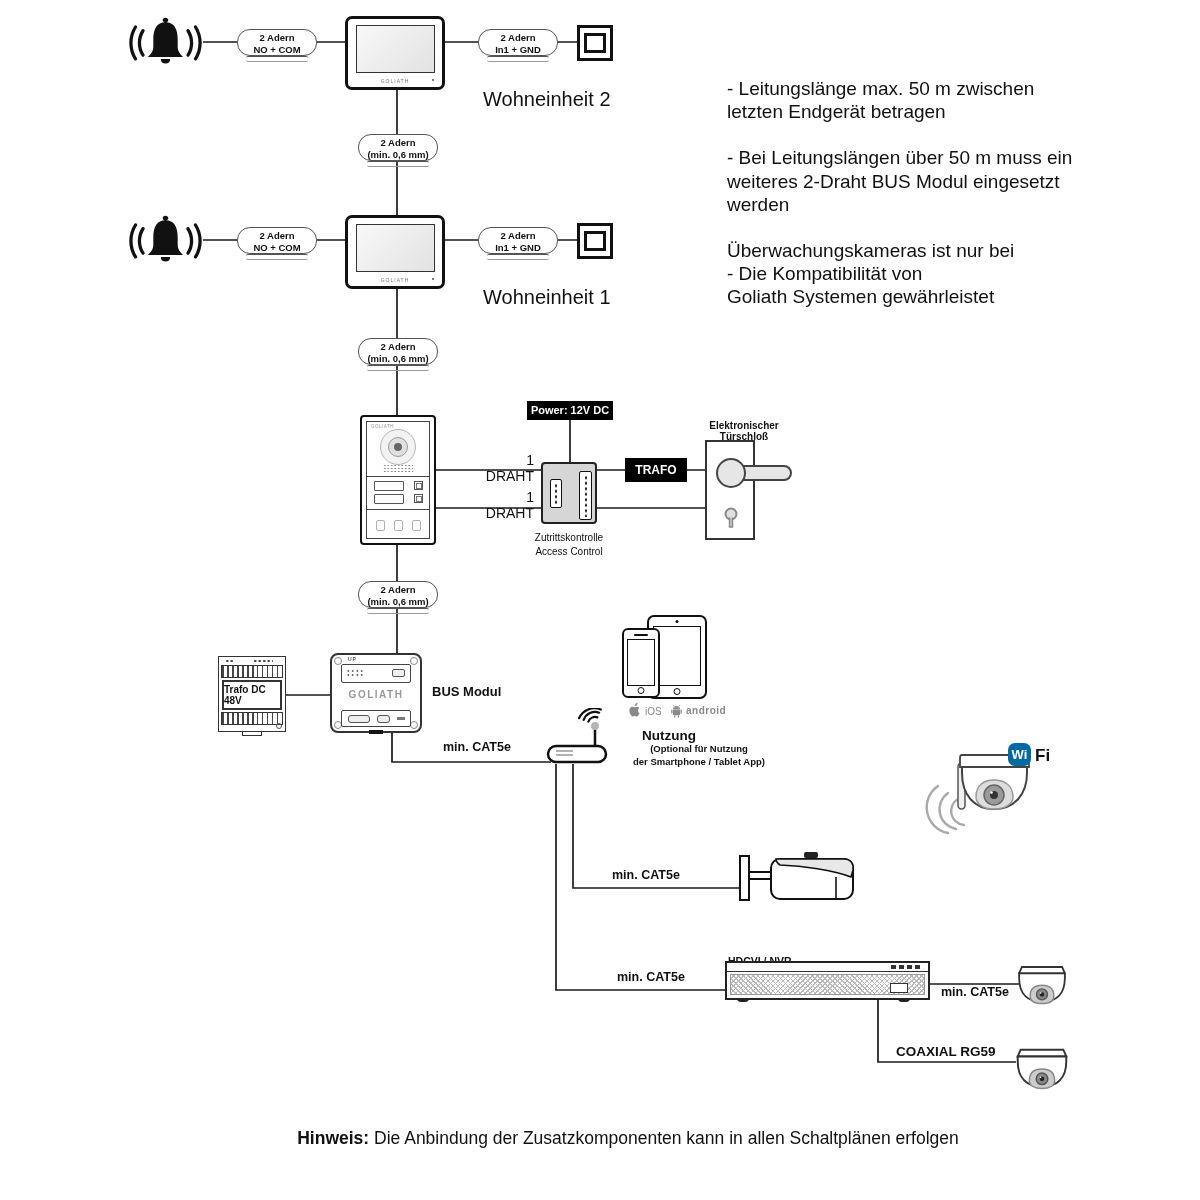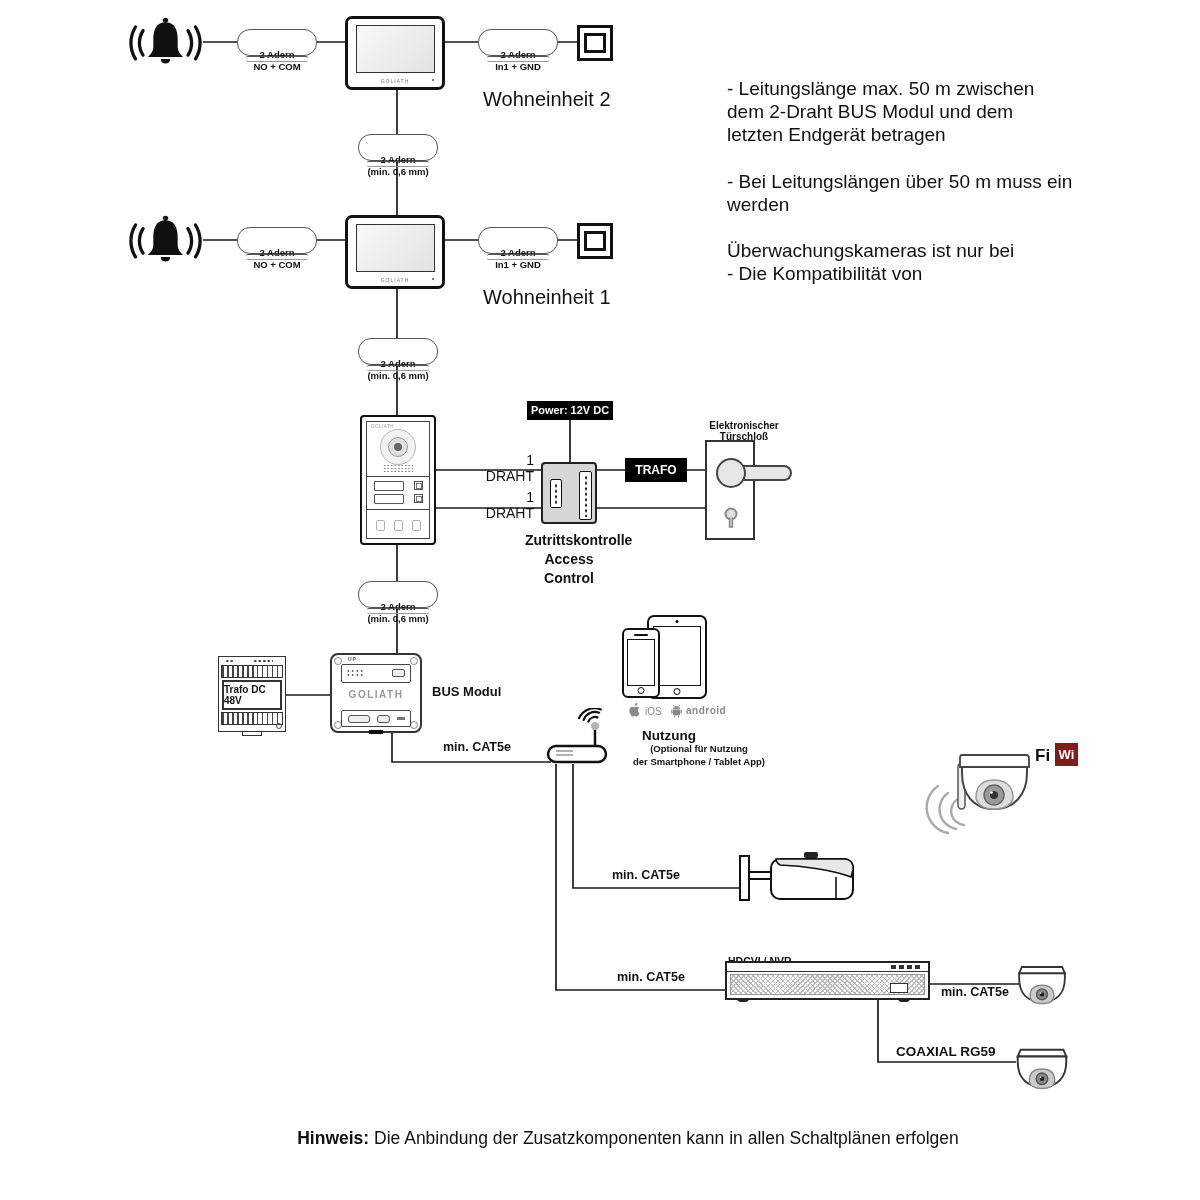--- a/index.html
+++ b/index.html
@@ -5,21 +5,21 @@
   html,body{margin:0;padding:0;background:#fff;}
   body{font-family:"Liberation Sans",sans-serif;color:#111;}
   .canvas{position:relative;width:1200px;height:1200px;background:#fff;overflow:hidden;}
   .abs{position:absolute;}
   svg{display:block;}
   
   #wires{position:absolute;left:0;top:0;pointer-events:none;}
   #wires path{stroke:#1a1a1a;stroke-width:1.7;fill:none;}
   
   .pill{position:absolute;width:80px;height:27px;border:1.5px solid #555;border-radius:13px;background:#fff;
-        text-align:center;font-size:9.5px;font-weight:bold;line-height:1.3;padding-top:19px;box-sizing:border-box;}
+        text-align:center;font-size:9.5px;font-weight:bold;line-height:1.3;padding-top:2px;box-sizing:border-box;}
   .pill::after{content:"";position:absolute;left:8px;right:8px;top:calc(100% + 1px);height:4px;
         border-top:1.5px solid #555;border-bottom:1.5px solid #999;border-radius:2px;}
   
   .monitor{position:absolute;width:100px;height:74px;border:3px solid #111;border-radius:7px;background:#fff;box-sizing:border-box;}
   .monitor-screen{position:absolute;left:8px;top:6px;width:77px;height:46px;border:1px solid #333;
         background:linear-gradient(135deg,#f8f8f8,#e2e2e2);}
   .monitor-brand{position:absolute;left:0;right:0;bottom:3px;text-align:center;font-size:5px;letter-spacing:1px;color:#777;}
   .monitor-dot{position:absolute;right:8px;bottom:6px;width:2px;height:2px;border-radius:50%;background:#555;}
   
   .sq-button{position:absolute;width:36px;height:36px;border:3px solid #111;background:#fff;box-sizing:border-box;}
@@ -50,21 +50,21 @@
   
   .lbl{position:absolute;}
   .blackbox{position:absolute;background:#000;color:#fff;font-weight:bold;text-align:center;}
   .draht{font-size:14px;width:58px;text-align:right;}
   .cat5{font-size:12.5px;font-weight:bold;}
   
   .acc{position:absolute;left:541px;top:462px;width:56px;height:62px;background:#d6d6d6;border:2px solid #222;border-radius:4px;box-sizing:border-box;}
   .acc-strip{position:absolute;background:#fff;border:1.5px solid #111;border-radius:2px;}
   .acc-dots{margin:2px auto 0;width:4px;height:calc(100% - 4px);
         background-image:radial-gradient(#222 1px,transparent 1.2px);background-size:4px 5.5px;background-position:center 1px;}
-  .acc-caption{position:absolute;left:525px;top:531px;width:88px;text-align:center;font-size:14px;line-height:1.35;font-weight:bold;}
+  .acc-caption{position:absolute;left:525px;top:531px;width:88px;text-align:center;font-size:10px;line-height:1.35;font-weight:normal;}
   
   .lock-label{position:absolute;left:688px;top:420px;width:112px;text-align:center;font-size:10px;font-weight:600;}
   
   .psu{position:absolute;left:218px;top:656px;width:68px;height:76px;border:1.5px solid #333;background:#fff;box-sizing:border-box;}
   .psu-terms{position:relative;height:8px;}
   .psu-terms i{position:absolute;top:2px;height:4px;background-image:radial-gradient(#333 1px,transparent 1.2px);background-size:4.5px 4px;}
   .psu-fin{height:11px;margin:0 2px;border:1px solid #333;background:repeating-linear-gradient(90deg,#444 0 1.5px,#fff 1.5px 5px);}
   .psu-label{margin:2px 3px;border:2px solid #333;height:26px;display:flex;align-items:center;justify-content:center;
         font-size:10px;font-weight:bold;}
   .psu-screw{position:absolute;right:3px;bottom:2px;width:4px;height:4px;border:1px solid #555;border-radius:50%;}
@@ -92,22 +92,22 @@
   .tablet .scr{position:absolute;left:4px;right:4px;top:9px;bottom:11px;border:1.5px solid #111;}
   .tablet .home,.phone .home{position:absolute;left:50%;bottom:2px;transform:translateX(-50%);width:5px;height:5px;border:1.2px solid #111;border-radius:50%;}
   .phone{position:absolute;left:8px;top:16px;width:38px;height:70px;border:2.5px solid #111;border-radius:6px;background:#fff;box-sizing:border-box;}
   .phone .spk2{position:absolute;left:50%;top:4px;transform:translateX(-50%);width:14px;height:2px;background:#111;border-radius:1px;}
   .phone .scr{position:absolute;left:3px;right:3px;top:9px;bottom:10px;border:1.5px solid #111;}
   .os-row{position:absolute;left:11px;top:90px;width:110px;height:18px;color:#8a8a8a;}
   .os-row .txt{position:absolute;font-size:10px;color:#8a8a8a;}
   .router-title{position:absolute;left:0;top:116px;width:110px;text-align:center;font-size:13.5px;font-weight:bold;color:#111;}
   .router-sub{position:absolute;left:-12px;top:131px;width:134px;text-align:center;font-size:9.5px;font-weight:bold;color:#111;line-height:1.35;margin-left:30px;}
   
-  .wi{position:absolute;width:23px;height:23px;background:#7f1d1d;color:#fff;border-radius:0;
-      font-size:13px;font-weight:bold;display:flex;align-items:center;justify-content:center;margin-left:47px;}
+  .wi{position:absolute;width:23px;height:23px;background:#0369a1;color:#fff;border-radius:7px;
+      font-size:13px;font-weight:bold;display:flex;align-items:center;justify-content:center;}
   .fi{position:absolute;font-size:17px;font-weight:bold;color:#111;}
   
   .nvr{position:absolute;left:725px;top:961px;width:205px;height:39px;border:2px solid #222;background:#fff;box-sizing:border-box;}
   .nvr-topline{position:absolute;left:0;right:0;top:8px;border-top:1px solid #333;}
   .nvr-leds{position:absolute;right:8px;top:2px;display:flex;gap:3px;}
   .nvr-leds i{width:5px;height:4px;background:#333;}
   .nvr-hatch{position:absolute;left:3px;right:3px;top:11px;bottom:3px;border:1px solid #999;
       background-image:repeating-linear-gradient(45deg,#bbb 0 1px,transparent 1px 3.5px),
                        repeating-linear-gradient(-45deg,#bbb 0 1px,transparent 1px 3.5px);}
   .nvr-usb{position:absolute;right:20px;bottom:5px;width:16px;height:8px;background:#fff;border:1.5px solid #333;z-index:2;}
@@ -195,32 +195,33 @@
     <div class="sq-inner"></div>
   </div>
 
   <div class="unit-label" style="left:483px;top:88px">Wohneinheit 2</div>
   <div class="unit-label" style="left:483px;top:286px">Wohneinheit 1</div>
 
   <div class="notes">
     <p>
       </p>
       <div>- Leitungslänge max. 50 m zwischen</div>
-      <div>dem 2-Draht BUS Modul und dem</div>
       <div>letzten Endgerät betragen</div>
     <p></p>
     <p>
       </p>
       <div>- Bei Leitungslängen über 50 m muss ein</div>
+      <div>weiteres 2-Draht BUS Modul eingesetzt</div>
       <div>werden</div>
     <p></p>
     <p>
       </p>
       <div>Überwachungskameras ist nur bei</div>
       <div>- Die Kompatibilität von</div>
+      <div>Goliath Systemen gewährleistet</div>
     <p></p>
   </div>
 
   <div class="ds">
     <div class="ds-in">
       <div class="ds-cam">
         <div class="ds-logo">GOLIATH</div>
         <div class="cam-o">
           <div class="cam-m">
               <div class="cam-i"></div>

